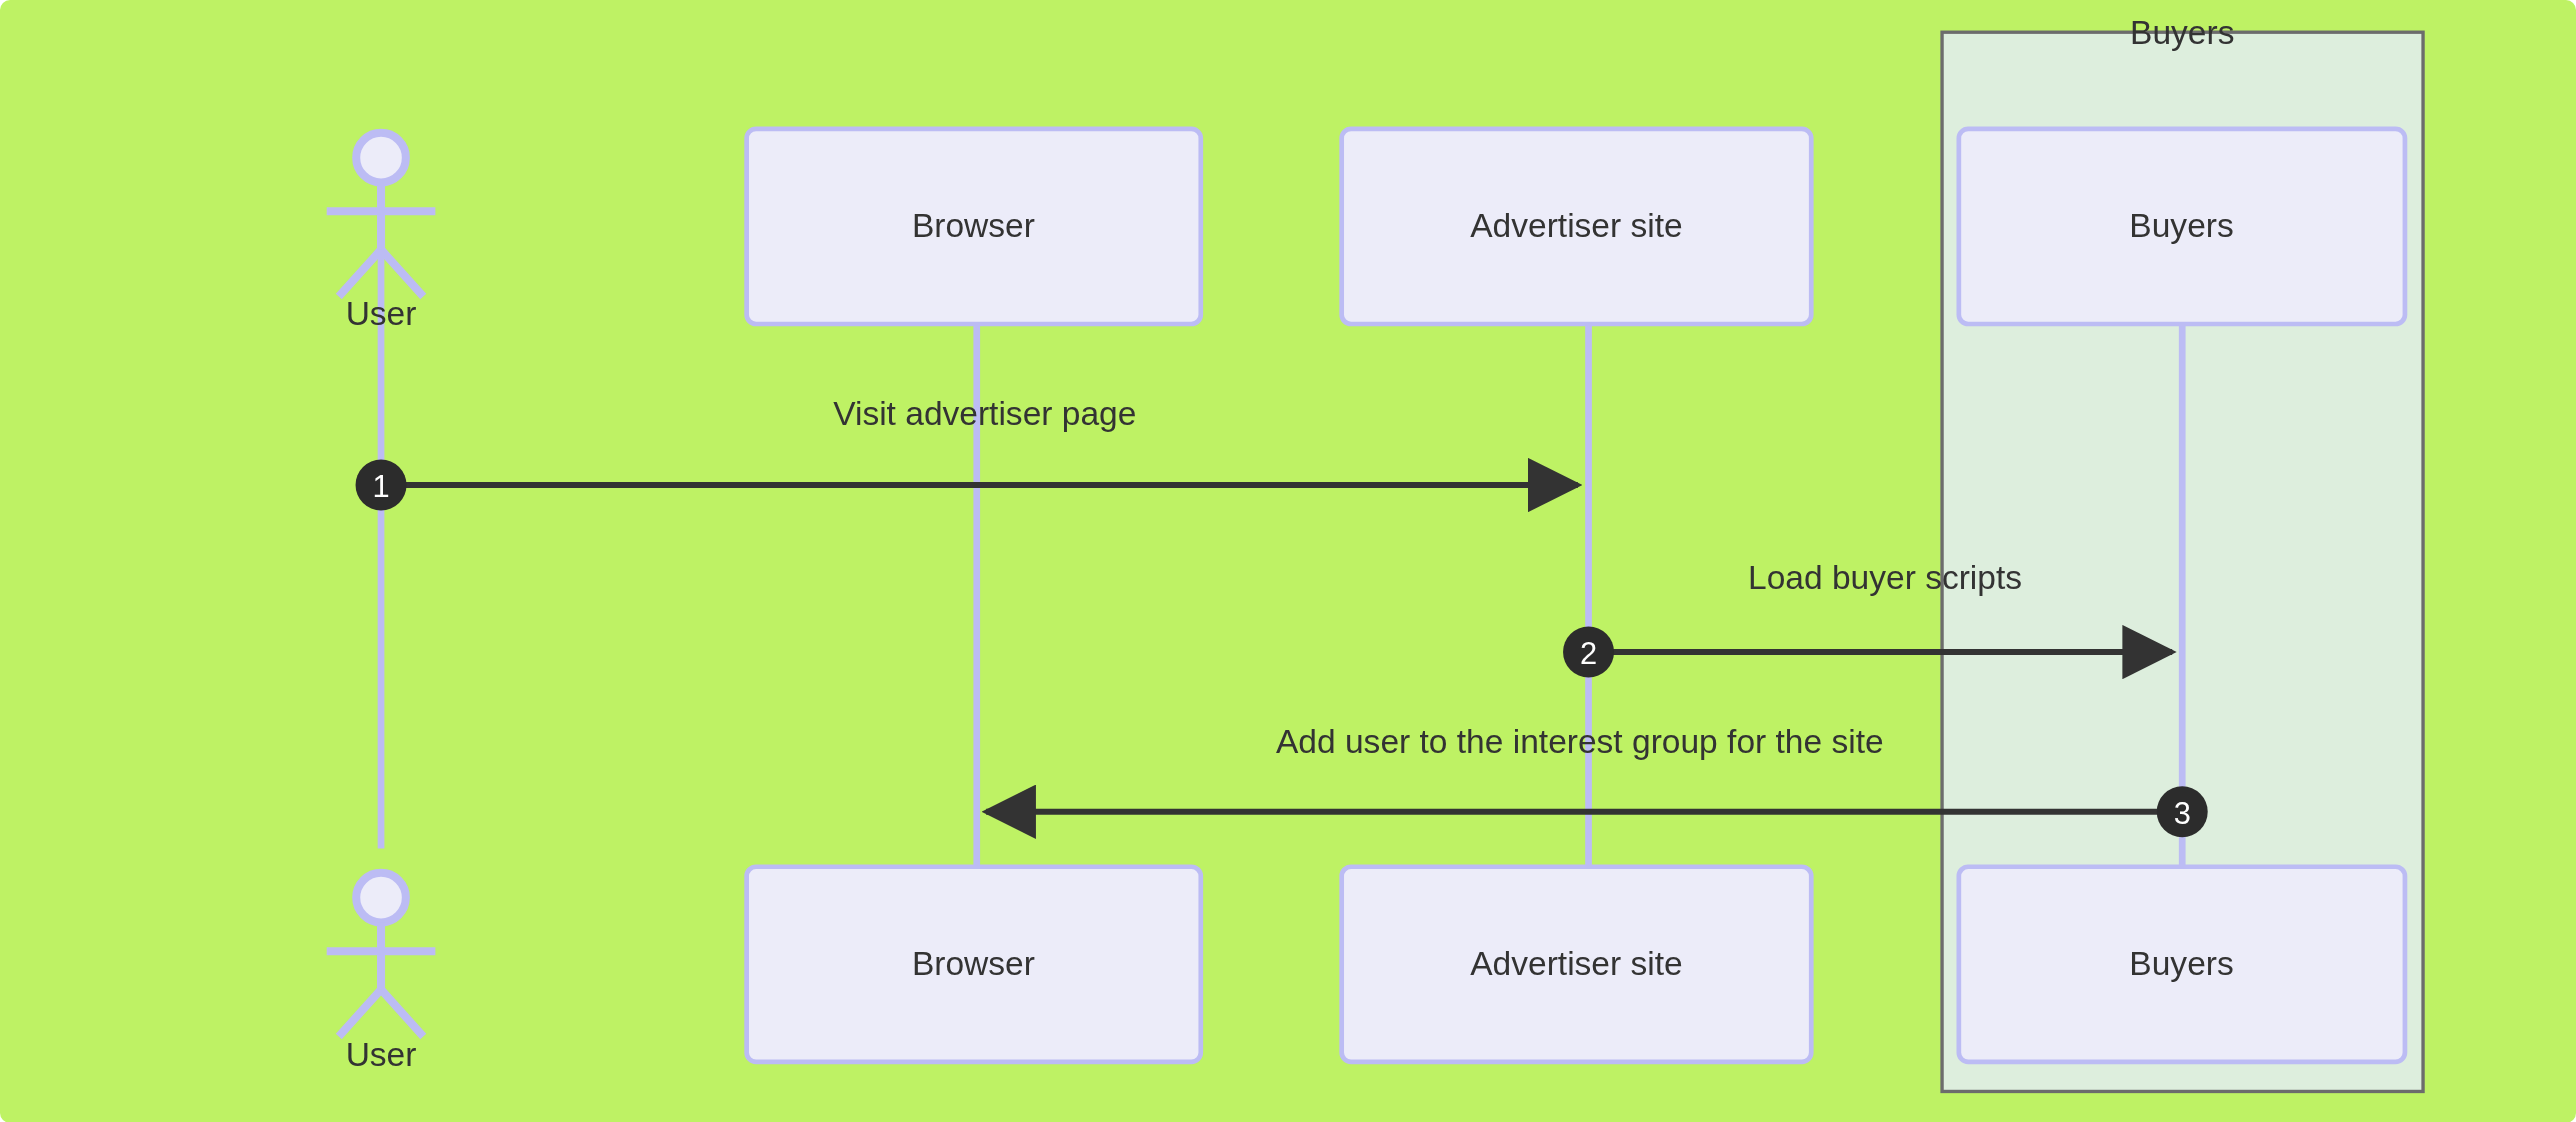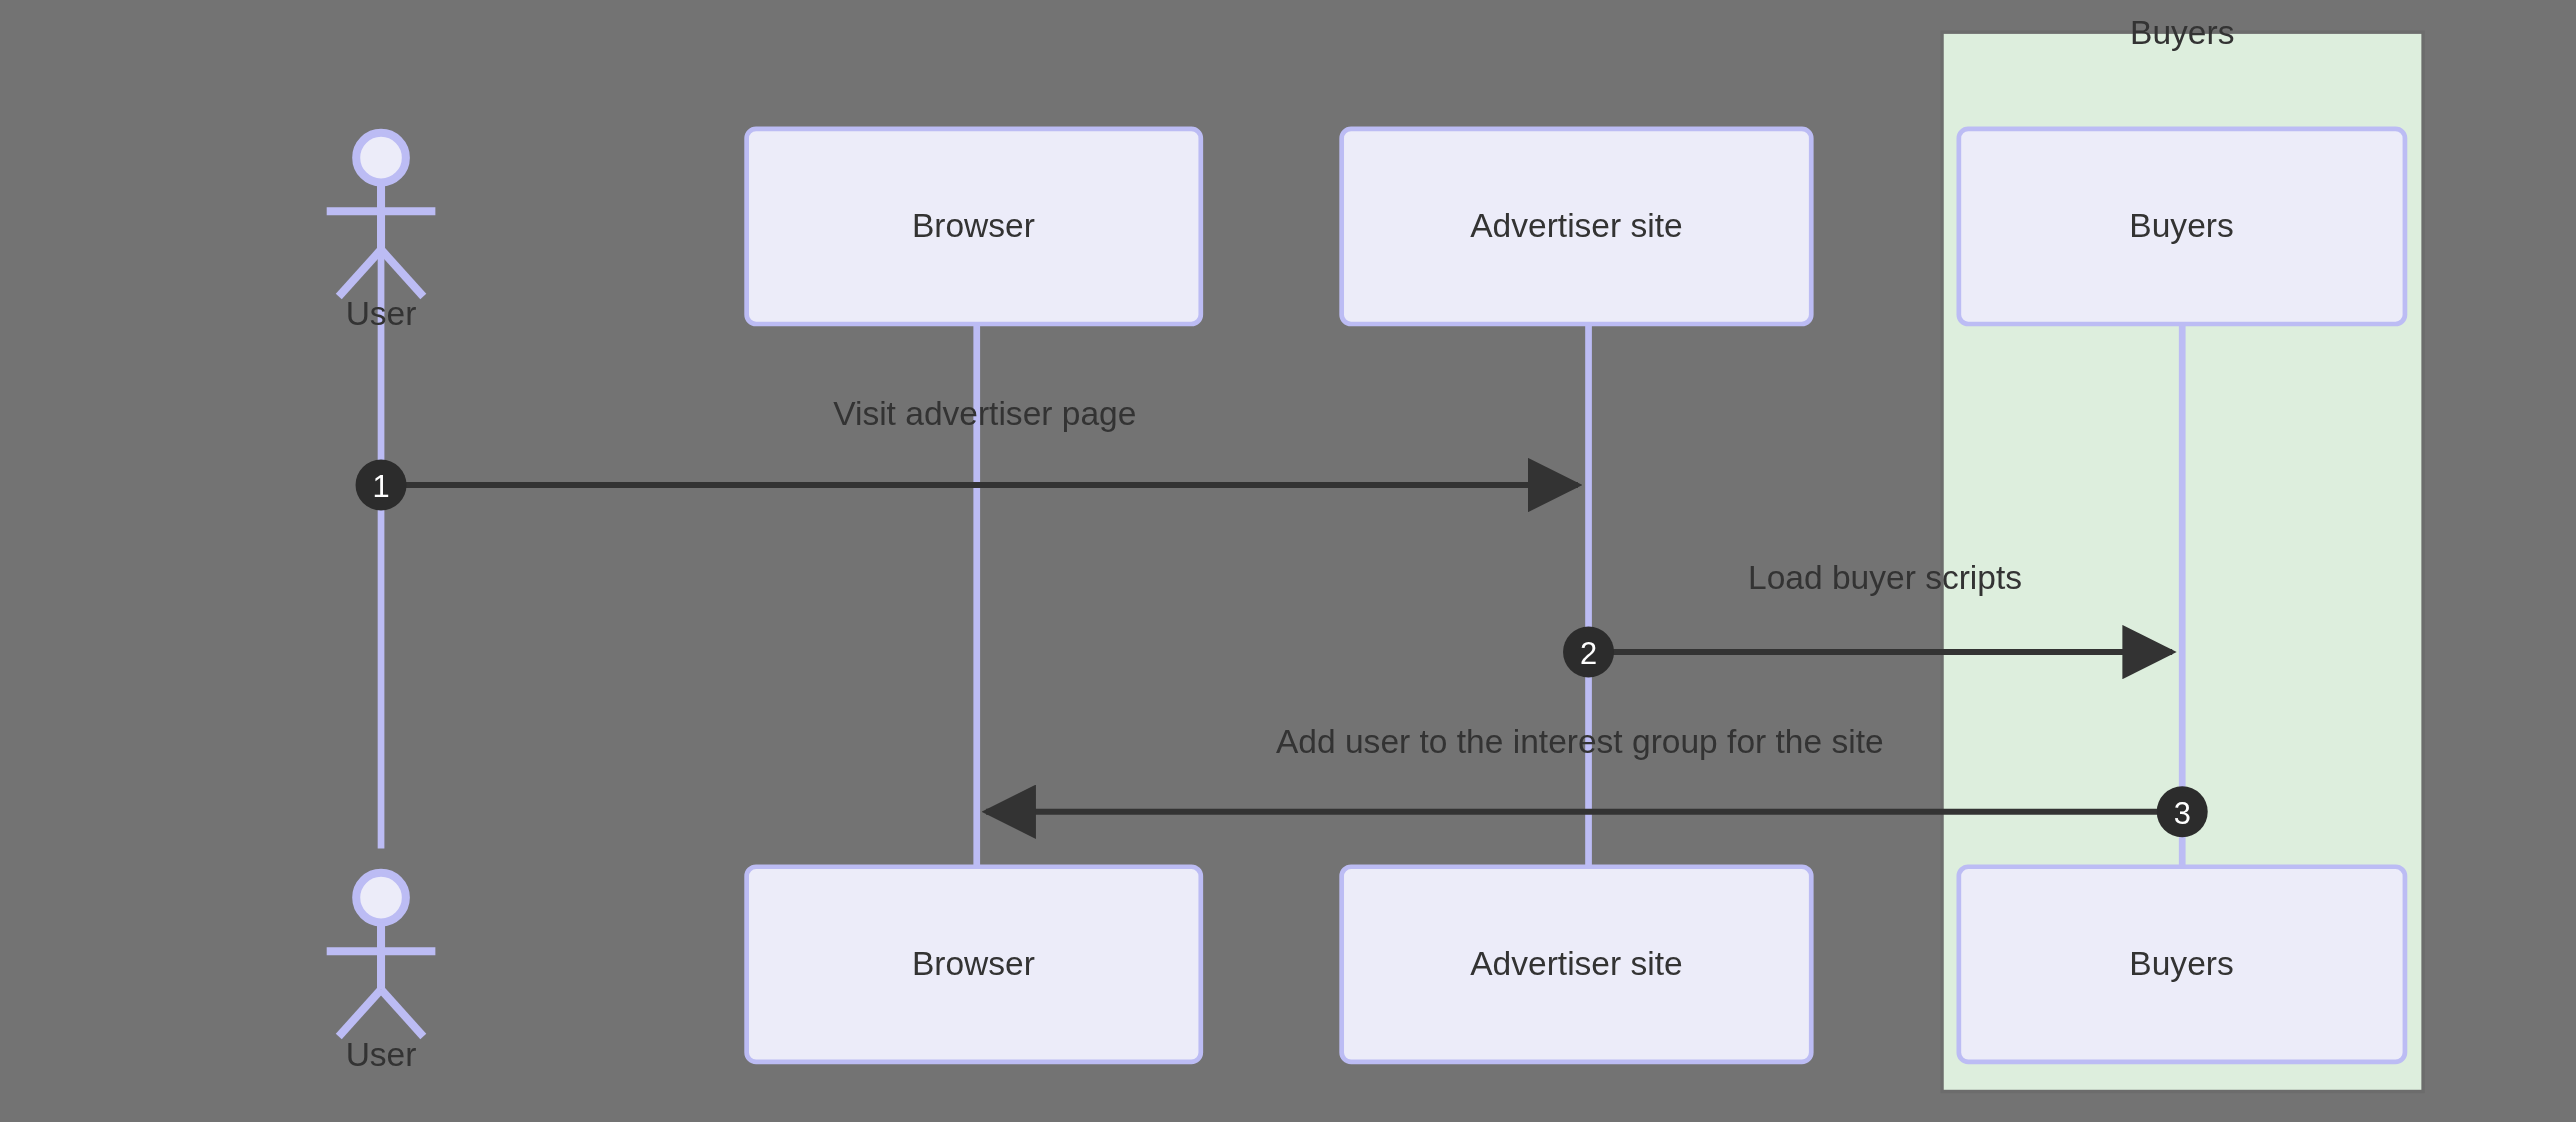--- a/index.html
+++ b/index.html
@@ -8,22 +8,23 @@
     padding: 0;
     background: #ffffff;
   }
   body {
     font-family: "Liberation Sans", sans-serif;
   }
   #stage {
     position: relative;
     width: 2576px;
     height: 1123px;
-    background: #737373;
+    background: #bef264;
     overflow: hidden;
+    border-radius: 10px;
   }
   #diagram-svg {
     position: absolute;
     left: 0;
     top: 0;
     width: 2576px;
     height: 1123px;
     display: block;
   }
   .box-label {

